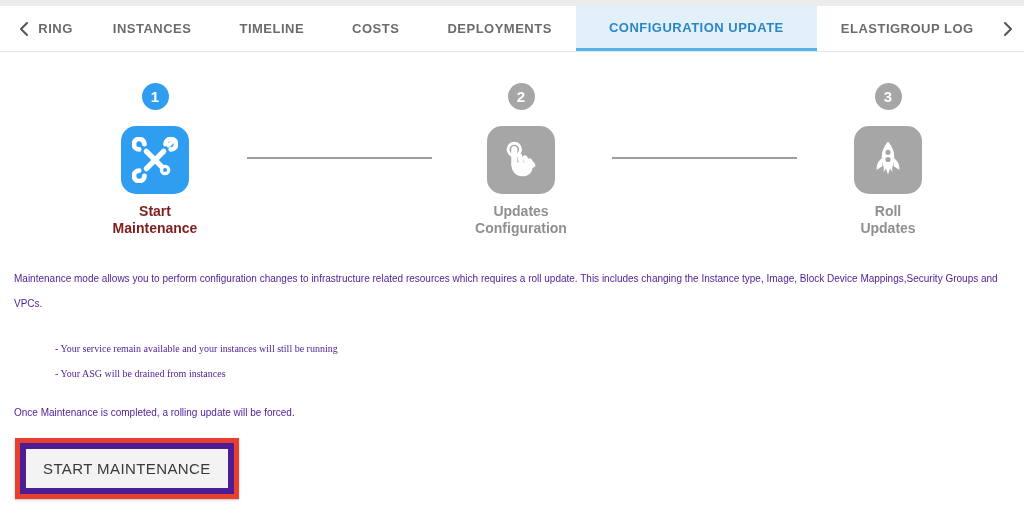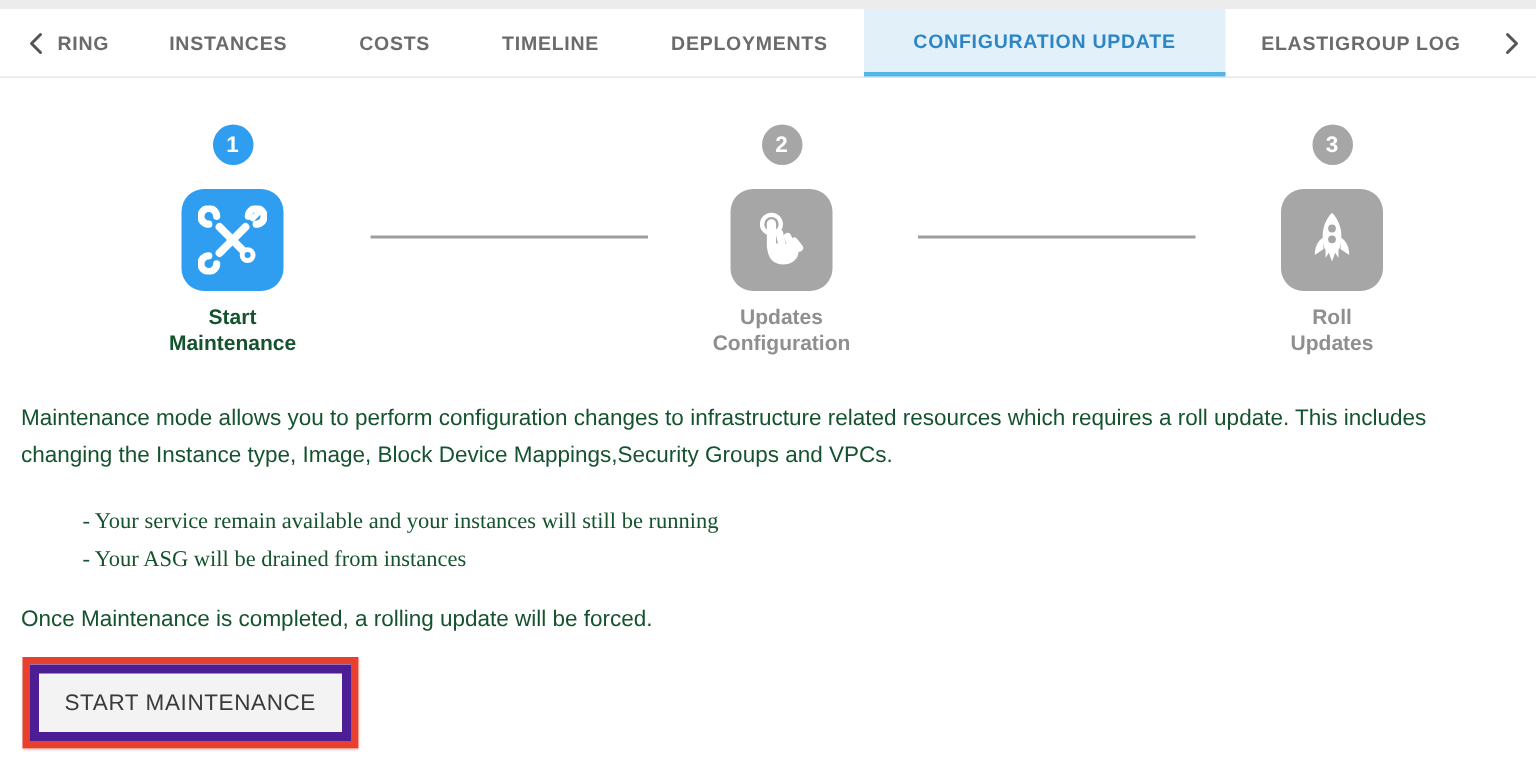--- a/index.html
+++ b/index.html
@@ -29,25 +29,25 @@
           display:flex; flex-direction:column; align-items:center; }
   .step.s1 { left:155px; } .step.s2 { left:521px; } .step.s3 { left:888px; }
   .badge { width:27px; height:27px; border-radius:50%; margin-top:31px;
            display:flex; align-items:center; justify-content:center;
            color:#fff; font-weight:bold; font-size:15px; }
   .tile { width:68px; height:68px; border-radius:15px; margin-top:16px;
           display:flex; align-items:center; justify-content:center; }
   .blue-bg { background:#2f9ef0; }
   .gray-bg { background:#a6a6a6; }
   .slabel { margin-top:9px; text-align:center; font-size:14px; font-weight:bold; line-height:17px; }
-  .slabel.blue-t { color:#14532d; }
+  .slabel.blue-t { color:#7f1d1d; }
   .slabel.gray-t { color:#8f8f8f; }
 
   
-  .desc { padding:8px 14px 0 14px; font-size:15px; line-height:25px; color:#14532d; width:1022px; }
+  .desc { padding:8px 14px 0 14px; font-size:10px; line-height:25px; color:#4c1d95; width:1022px; }
   .desc .p1 { margin-bottom:20px; }
   .desc .bullet { margin-left:41px;font-family:Liberation Serif, serif; }
   .desc .closing { margin-top:14px; }
 
   
   .annotation { display:inline-block; margin:13px 0 0 15px; border:5px solid #e8402f;
                 box-shadow:0 1px 2px rgba(0,0,0,0.25); }
   .start-btn { display:block; background:#f3f3f3; border:6px solid #4c1d95; color:#3a3a3a;
                font-family:"Liberation Sans", sans-serif; font-size:15px; letter-spacing:0.4px;
                padding:11px 17px; cursor:pointer; }
@@ -66,24 +66,24 @@
         <polyline points="8,2 2,8 8,14" fill="none" stroke="#555" stroke-width="2" stroke-linecap="round" stroke-linejoin="round"></polyline>
       </svg>
     </div>
     <div class="tab first">
       <span>RING</span>
     </div>
     <div class="tab">
       <span>INSTANCES</span>
     </div>
     <div class="tab">
-      <span>COSTS</span>
+      <span>TIMELINE</span>
     </div>
     <div class="tab">
-      <span>TIMELINE</span>
+      <span>COSTS</span>
     </div>
     <div class="tab">
       <span>DEPLOYMENTS</span>
     </div>
     <div class="tab active">
       <span>CONFIGURATION UPDATE</span>
     </div>
     <div class="tab">
       <span>ELASTIGROUP LOG</span>
     </div>

